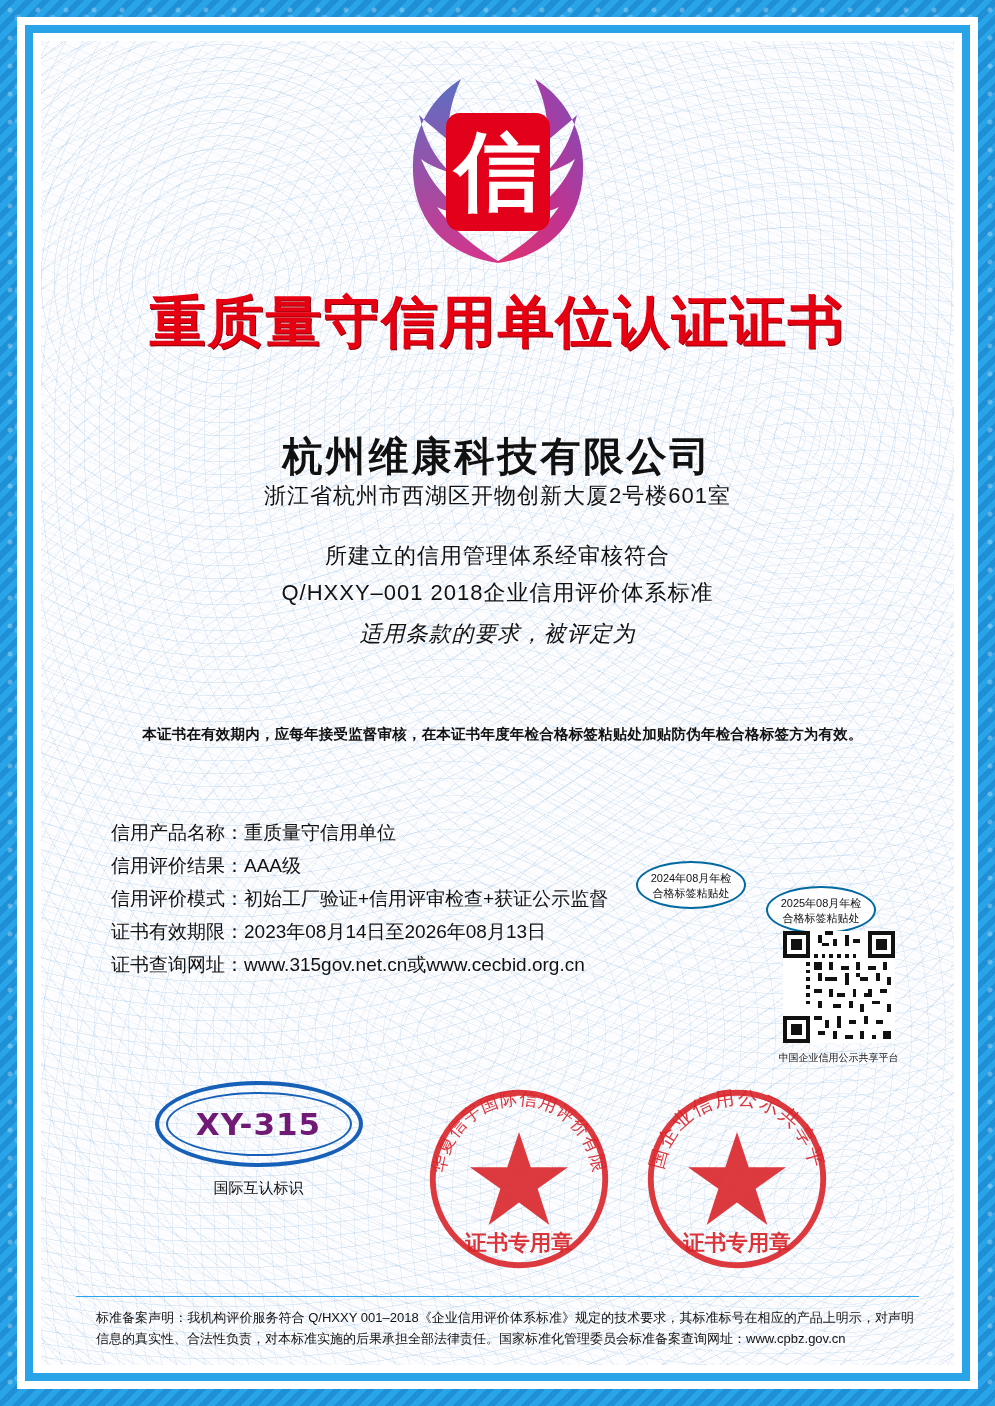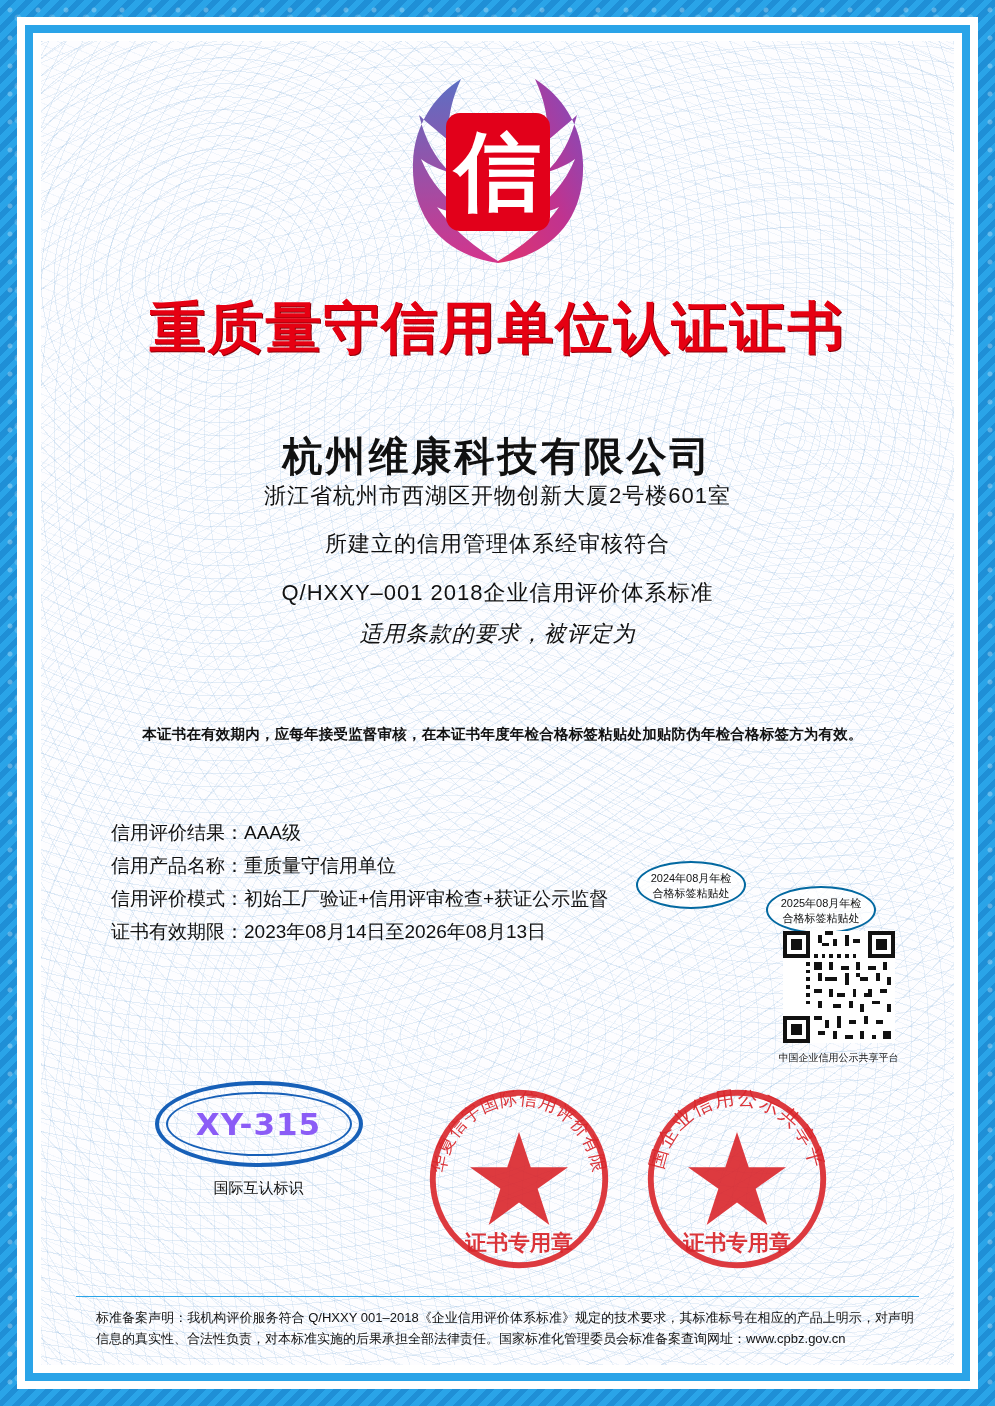--- a/index.html
+++ b/index.html
@@ -59,21 +59,21 @@
   }
   .content{position:absolute;inset:0;}
 
   
   .emblem{
     position:absolute;left:50%;top:14px;transform:translateX(-50%);
     width:250px;height:225px;
   }
   
   .main-title{
-    position:absolute;top:250px;left:0;right:0;
+    position:absolute;top:244px;left:0;right:0;
     text-align:center;
     font-family:Liberation Mono, monospace;
     font-size:56px;font-weight:bold;letter-spacing:2px;
     color:#e60012;
     text-shadow:1px 1px 0 #8d0009;
   }
   .company{
     position:absolute;top:388px;left:0;right:0;
     text-align:center;
     font-size:40px;font-weight:bold;color:#111;
@@ -81,21 +81,21 @@
   }
   .address{
     position:absolute;top:440px;left:0;right:0;
     text-align:center;
     font-size:22px;color:#111;letter-spacing:1px;
   }
   .stmt{
     position:absolute;left:0;right:0;text-align:center;
     font-size:22px;color:#111;letter-spacing:1px;
   }
-  .stmt.l1{top:488px;}
+  .stmt.l1{top:500px;}
   .stmt.l2{top:537px;}
   .stmt.l3{top:578px;font-style:italic;}
   .grade{
     position:absolute;top:625px;left:0;right:0;
     text-align:center;
     font-family:"DejaVu Sans","Liberation Sans",sans-serif;
     font-size:62px;font-weight:bold;color:#e60012;
     letter-spacing:1px;
     text-shadow:1px 1px 0 #8d0009;
   }
@@ -137,21 +137,21 @@
     width:200px;height:78px;margin:0 auto;
     border:4px solid #1760b8;border-radius:50%;
     display:flex;align-items:center;justify-content:center;
     position:relative;background:transparent;
   }
   .xy-oval:before{
     content:"";position:absolute;inset:7px;border:2px solid #1760b8;border-radius:50%;
   }
   .xy-text{
     font-family:"DejaVu Sans","Liberation Sans",sans-serif;
-    font-size:31px;font-weight:bold;color:#8b5cf6;letter-spacing:1px;position:relative;
+    font-size:31px;font-weight:bold;color:#701a75;letter-spacing:1px;position:relative;
   }
   .xy-cap{font-size:15px;color:#111;margin-top:12px;}
 
   
   .seal{
     position:absolute;width:196px;height:196px;
   }
   .seal.s1{left:380px;top:1040px;}
   .seal.s2{left:598px;top:1040px;}
 
@@ -206,30 +206,33 @@
       <div class="address">浙江省杭州市西湖区开物创新大厦2号楼601室</div>
 
       <div class="stmt l1">所建立的信用管理体系经审核符合</div>
       <div class="stmt l2">Q/HXXY–001 2018企业信用评价体系标准</div>
       <div class="stmt l3">适用条款的要求，被评定为</div>
 
       <div class="notice">本证书在有效期内，应每年接受监督审核，在本证书年度年检合格标签粘贴处加贴防伪年检合格标签方为有效。</div>
 
       <div class="details">
         <div class="row">
+          <span class="lbl">信用产品名称：</span><span class="val">重质量守信用单位</span>
+        </div>
+        <div class="row">
           <span class="lbl">信用评价结果：</span><span class="val">AAA级</span>
         </div>
         <div class="row">
-          <span class="lbl">信用产品名称：</span><span class="val">重质量守信用单位</span>
-        </div>
-        <div class="row">
           <span class="lbl">信用评价模式：</span><span class="val">初始工厂验证+信用评审检查+获证公示监督</span>
         </div>
         <div class="row">
           <span class="lbl">证书有效期限：</span><span class="val">2023年08月14日至2026年08月13日</span>
+        </div>
+        <div class="row">
+          <span class="lbl">证书查询网址：</span><span class="val">www.315gov.net.cn或www.cecbid.org.cn</span>
         </div>
       </div>
 
       <div class="insp a">
         <div>2024年08月年检</div>
         <div>合格标签粘贴处</div>
       </div>
       <div class="insp b">
         <div>2025年08月年检</div>
         <div>合格标签粘贴处</div>

